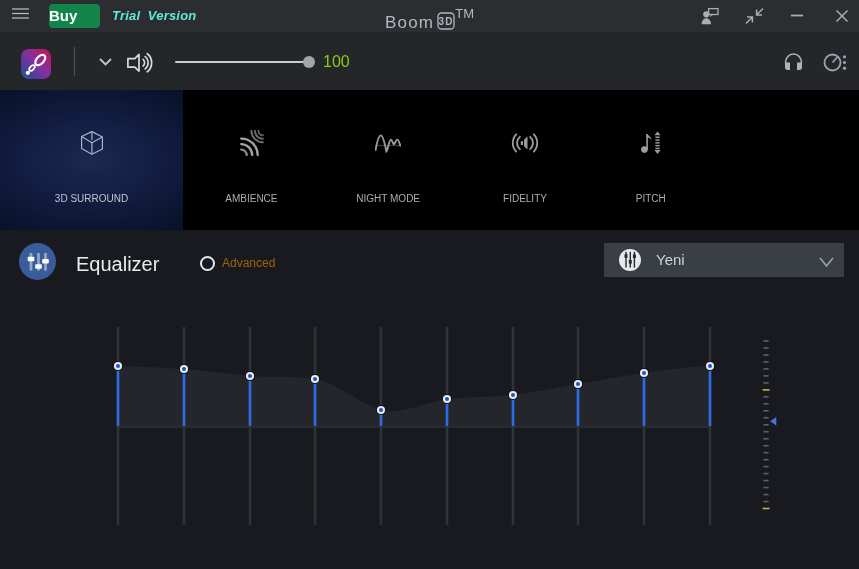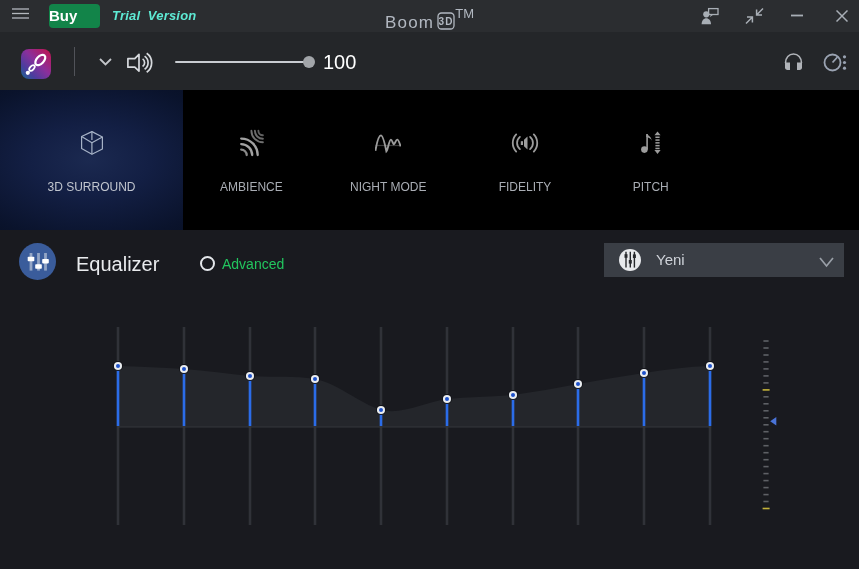--- a/index.html
+++ b/index.html
@@ -10,40 +10,40 @@
 
 #titlebar { position:absolute; top:0; left:0; width:859px; height:32px; background:#2b2d30; }
 #buy { position:absolute; left:49px; top:3.5px; width:51px; height:24px; background:#128449; border-radius:4px; color:#fff; font-size:15px; font-weight:bold; line-height:24px; }
 #trial { position:absolute; left:112px; top:0; height:32px; line-height:32px; color:#5eead4; font-size:13px; font-style:italic; font-weight:bold; letter-spacing:0.2px; }
 #apptitle { position:absolute; left:0; top:-2.5px; width:859px; height:32px; text-align:center; line-height:32px; color:#b2b8c1; font-size:17px; letter-spacing:1.2px; }
 #apptitle .tm { font-size:13px; vertical-align:9.5px; letter-spacing:0; }
 
 
 #toolbar { position:absolute; top:32px; left:0; width:859px; height:58px; background:#242629; }
 #sep1 { position:absolute; left:74px; top:15px; width:1px; height:29px; background:#515359; }
-#volval { position:absolute; left:323px; top:0; height:58px; line-height:60px; color:#ffffff; font-size:20px; }
+#volval { position:absolute; left:323px; top:0; height:58px; line-height:60px; color:#84cc16; font-size:16px; }
 #sliderline { position:absolute; left:175px; top:29px; width:134px; height:2px; background:#c9ccd1; border-radius:1px; }
 #sliderknob { position:absolute; left:303px; top:24px; width:12px; height:12px; border-radius:50%; background:#a2a5a9; }
 
 
 #tabs { position:absolute; top:90px; left:0; width:859px; height:140px; background:#000; display:flex; }
 .tab { height:140px; position:relative; }
-.tab .lbl { position:absolute; left:0; right:0; top:90px; text-align:center; font-size:12px; letter-spacing:0; color:#a9adb4; }
+.tab .lbl { position:absolute; left:0; right:0; top:103px; text-align:center; font-size:10px; letter-spacing:0; color:#a9adb4; }
 .tab svg { position:absolute; left:50%; transform:translateX(-50%); }
 #tab0 { width:183px; background:radial-gradient(ellipse 110% 85% at 49% 50%, #1b2950 0%, #131f44 30%, #0a132c 68%, #060d1d 100%); }
 #tab0 .lbl { color:#c0c5ce; }
 .tabx { width:136.8px; }
 #tablast { width:128.8px; }
 #tablast svg { margin-left:-7px; }
 #tablast .lbl { left:-7px; right:7px; }
 
 
 #content { position:absolute; top:230px; left:0; width:859px; height:339px; background:#191a1f; }
 #eqlabel { position:absolute; left:76px; top:252.5px; color:#e9ebee; font-size:20px; }
-#advlabel { position:absolute; left:222px; top:255.5px; color:#22c55e; font-size:14px; }
+#advlabel { position:absolute; left:222px; top:255.5px; color:#a16207; font-size:12px; }
 #radio { position:absolute; left:200px; top:256px; width:15px; height:15px; border:2px solid #e3e6ea; border-radius:50%; }
 #dropdown { position:absolute; left:604px; top:243px; width:240px; height:34px; background:#3a3e45; border-radius:0; }
 #ddtext { position:absolute; left:52px; top:0; height:34px; line-height:34px; color:#ced2d8; font-size:15px; }
 </style>
 </head>
 <body>
 
 <div id="titlebar">
   <svg class="abs" style="left:12px;top:8px" width="17" height="11" viewBox="0 0 17 11">
     <g stroke="#b4b8be" stroke-width="1.3">

